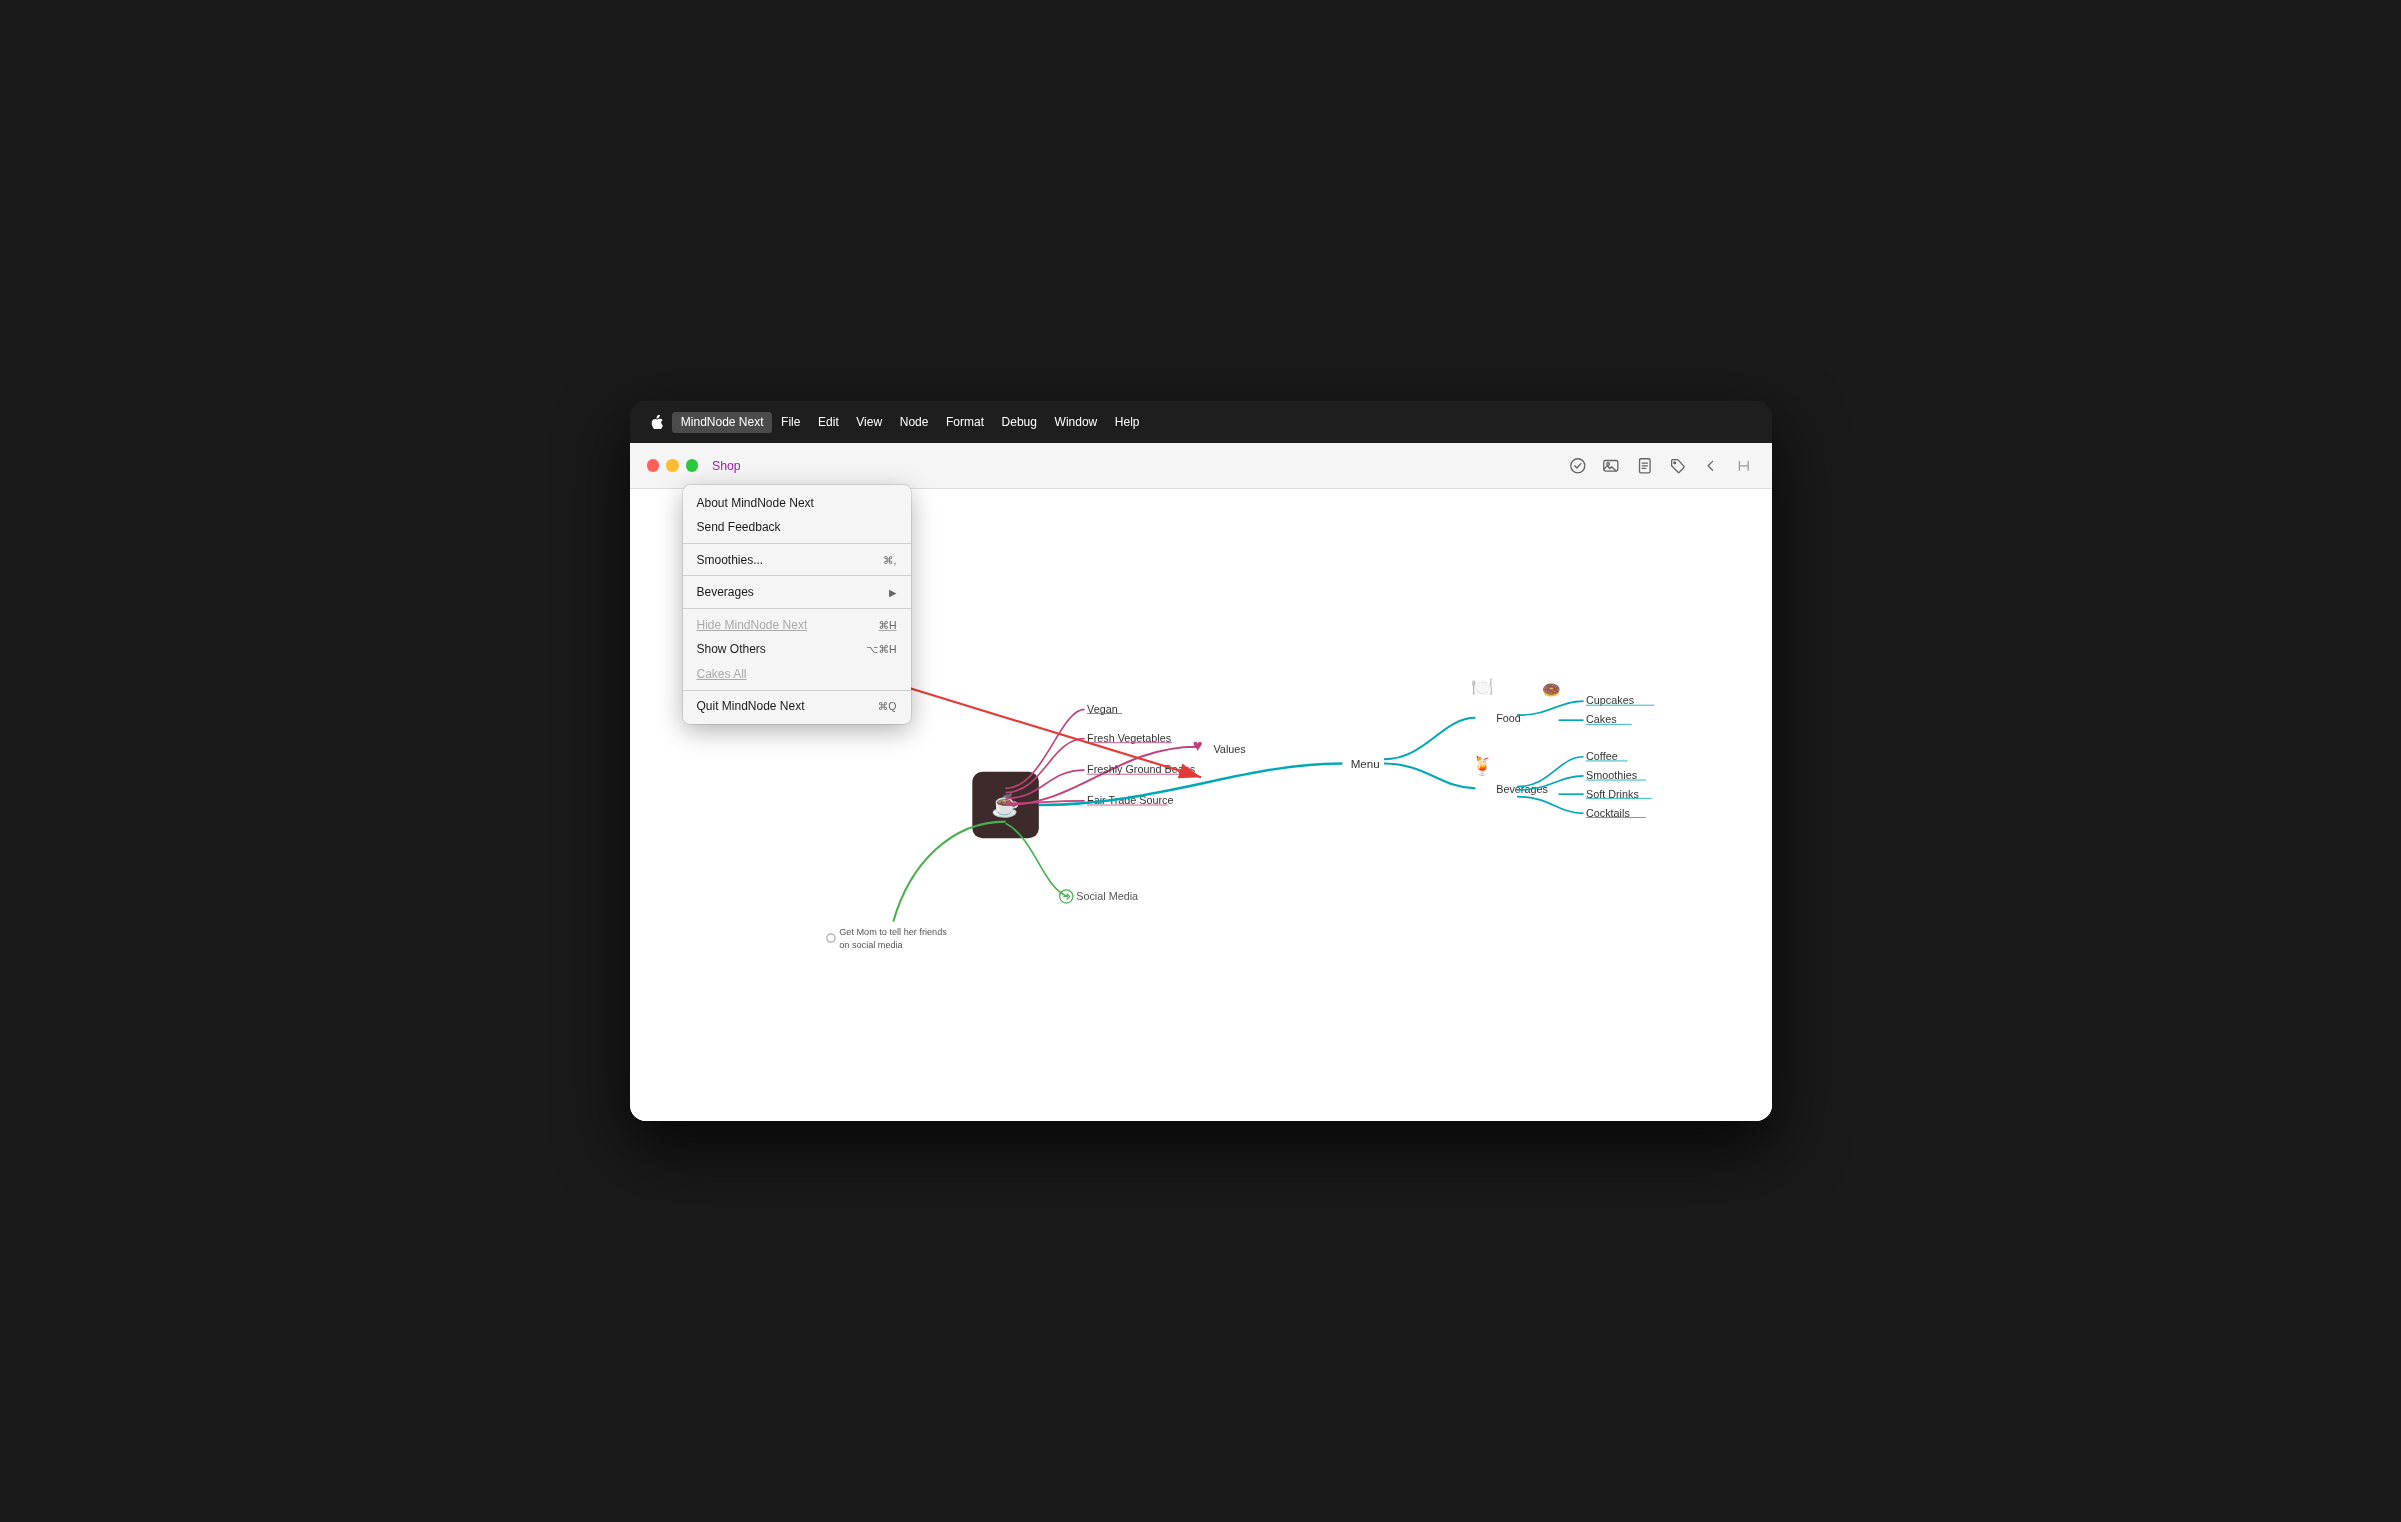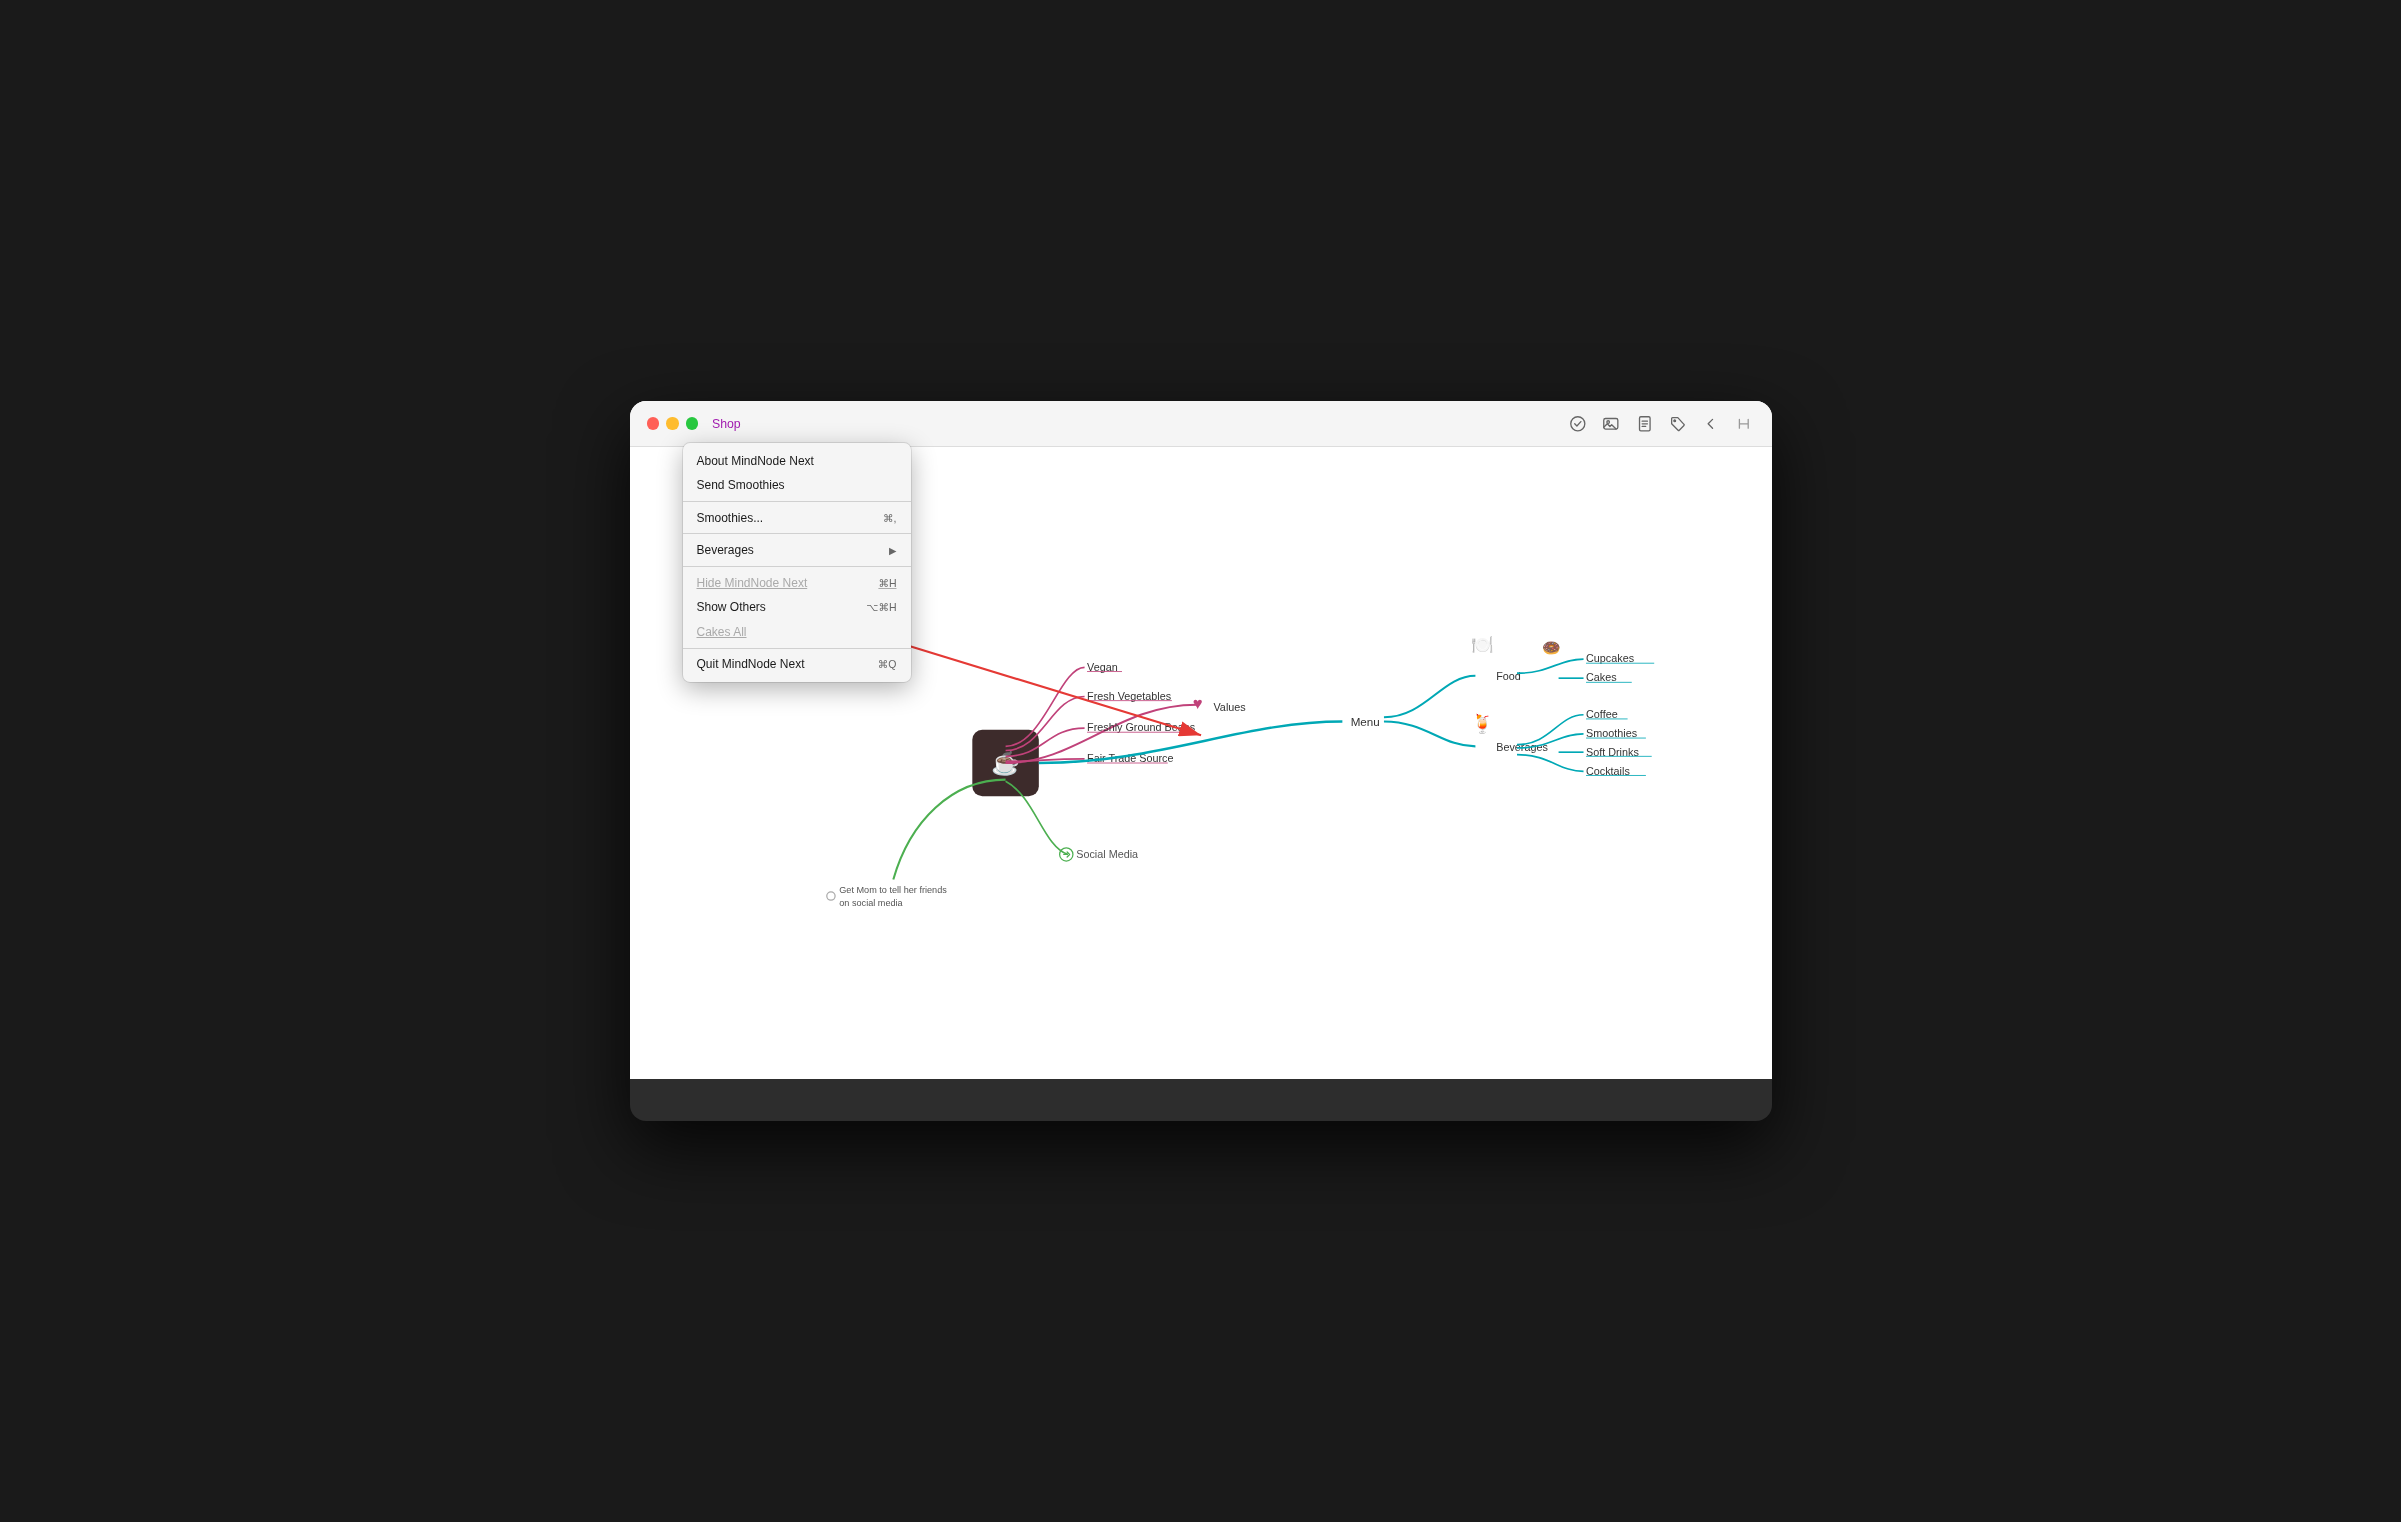--- a/index.html
+++ b/index.html
@@ -187,20 +187,36 @@
       height: 264px;
       pointer-events: none;
       z-index: 999;
     }
   </style>
 </head>
 <body>
 
 <div class="mac-window-outer">
 
+  <div class="menu-bar">
+    <div class="apple-logo">
+      <svg width="14" height="14" viewBox="0 0 16 16" fill="white">
+        <path d="M11.5 2.5c.7-.9 1.2-2.1 1-3.2-1 .1-2.2.7-2.9 1.6-.6.8-1.1 2-.9 3.1 1.1.1 2.1-.6 2.8-1.5zM13.8 9.2c0-2.1 1.7-3.1 1.8-3.2-.9-1.4-2.4-1.6-2.9-1.6-1.3-.1-2.5.8-3.1.8-.6 0-1.6-.7-2.6-.7-1.4 0-2.6.8-3.3 2-1.4 2.4-.4 6 1 8 .7 1 1.5 2 2.5 2 1 0 1.3-.6 2.5-.6 1.2 0 1.5.6 2.5.6 1.1 0 1.8-1 2.5-2 .8-1.1 1.1-2.2 1.1-2.3z"></path>
+      </svg>
+    </div>
+    <div class="menu-item active">MindNode Next</div>
+    <div class="menu-item">File</div>
+    <div class="menu-item">Edit</div>
+    <div class="menu-item">View</div>
+    <div class="menu-item">Node</div>
+    <div class="menu-item">Format</div>
+    <div class="menu-item">Debug</div>
+    <div class="menu-item">Window</div>
+    <div class="menu-item">Help</div>
+  </div>
 
   <div class="window-body">
 
     <div class="title-bar">
       <div class="traffic-lights">
         <div class="traffic-light tl-red"></div>
         <div class="traffic-light tl-yellow"></div>
         <div class="traffic-light tl-green"></div>
       </div>
       <div class="window-title">Shop</div>
@@ -334,21 +350,21 @@
         </defs>
         <path d="M 290 170 L 650 280" stroke="#e53935" stroke-width="2.5" fill="none" marker-end="url(#arrowhead)"></path>
       </svg>
     </div>
 
     <div class="dropdown-menu">
       <div class="dropdown-item">
         <span>About MindNode Next</span>
       </div>
       <div class="dropdown-item">
-        <span>Send Smoothies</span>
+        <span>Send Feedback</span>
       </div>
       <div class="dropdown-separator"></div>
       <div class="dropdown-item">
         <span>Smoothies...</span>
         <span class="shortcut">⌘,</span>
       </div>
       <div class="dropdown-separator"></div>
       <div class="dropdown-item">
         <span>Beverages</span>
         <span class="submenu-arrow">▶</span>

